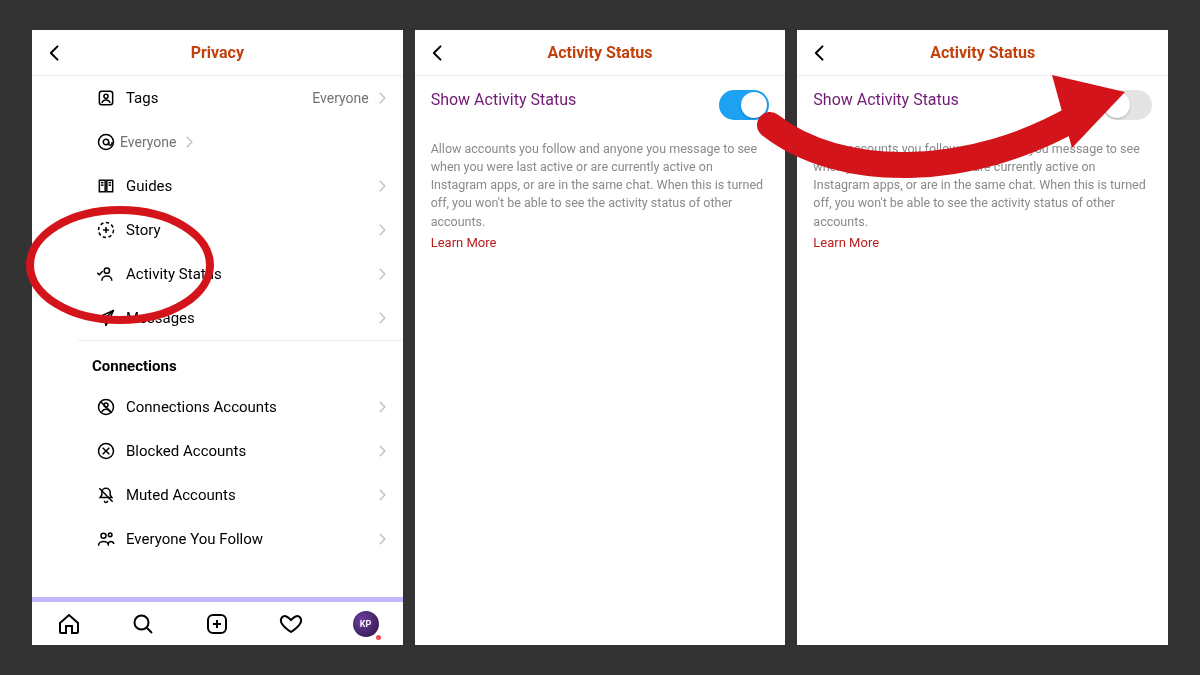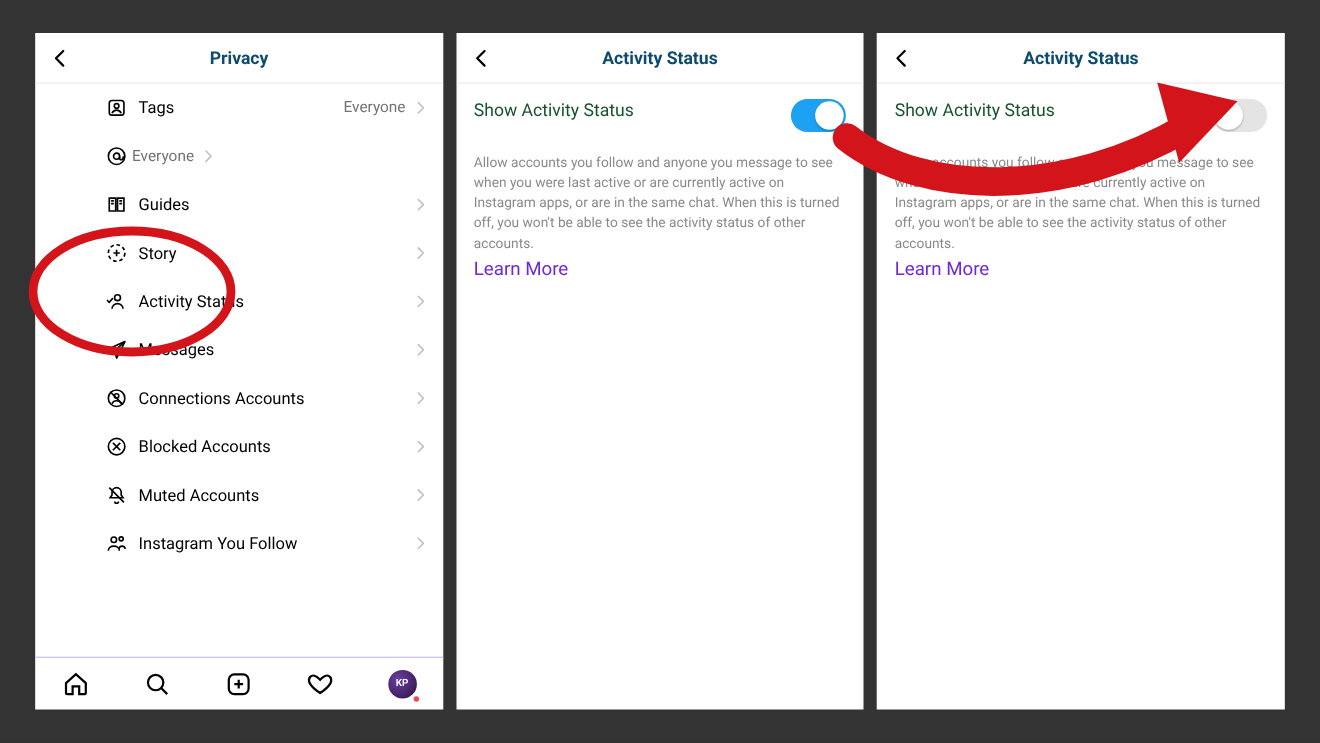--- a/index.html
+++ b/index.html
@@ -27,21 +27,21 @@
     height: 46px;
     display: flex;
     align-items: center;
     border-bottom: 1px solid #ececec;
     position: relative;
     padding: 0 8px;
   }
   .back { width: 30px; display:flex; align-items:center; justify-content:center; cursor:pointer; }
   .header-title {
     position:absolute; left:0; right:0; text-align:center;
-    font-weight: 700; font-size: 16px; color:#0c4a6e;
+    font-weight: 700; font-size: 16px; color:#c2410c;
     pointer-events:none;
   }
   
   .list { flex:1 1 auto; overflow:hidden;padding-left:46px; }
   .row {
     display:flex; align-items:center;
     padding: 12px 14px;
     font-size: 15px;
     color:#000;
     cursor:pointer;
@@ -52,39 +52,39 @@
   .row .value { color:#737373; font-size:14px; padding-right:6px; }
   .row .chev  { color:#bfbfbf; }
   .section-title {
     font-weight:700; font-size:15px; color:#000;
     padding: 16px 14px 10px 14px;
     border-top: 1px solid #ececec;
   }
   
   .tabbar {
     height: 48px;
-    border-top: 1px solid #c4b5fd;
+    border-top: 5px solid #c4b5fd;
     display:flex; justify-content:space-around; align-items:center;
   }
   .tabbtn { cursor:pointer; display:flex; align-items:center; justify-content:center; width:40px; height:40px; position:relative; }
   .avatar-dot { position:absolute; bottom:4px; right:5px; width:5px; height:5px; background:#ed4956; border-radius:50%; }
   .avatar {
     width:26px; height:26px; border-radius:50%;
     background: radial-gradient(circle at 35% 35%, #6b3fa0, #2b1140);
     color:#fff; font-size:9px; display:flex; align-items:center; justify-content:center;
     font-weight:600;
   }
   
   .panel { padding: 14px 16px 0 16px; }
   .panel-head { display:flex; align-items:flex-start; }
-  .panel-title { font-size:16px; color:#14532d; flex:1 1 auto; }
+  .panel-title { font-size:16px; color:#701a75; flex:1 1 auto; }
   .panel-desc {
     font-size: 12.5px; line-height:1.45; color:#8a8a8a; margin-top:20px;
   }
-  .learn { color:#6d28d9; font-size:17px; display:inline-block; margin-top:4px; cursor:pointer; }
+  .learn { color:#b91c1c; font-size:13px; display:inline-block; margin-top:4px; cursor:pointer; }
   
   .toggle { width:50px; height:30px; border-radius:15px; position:relative; cursor:pointer; flex:0 0 auto; margin-left:10px; }
   .toggle.on  { background:#1da1f2; }
   .toggle.off { background:#e4e4e4; }
   .knob {
     position:absolute; top:2px; width:26px; height:26px; border-radius:50%;
     background:#fff; box-shadow:0 1px 2px rgba(0,0,0,.25);
     transition:none;
   }
   .toggle.on  .knob { right:2px; }
@@ -200,20 +200,21 @@
           </svg>
       </span>
       <span class="label">Messages</span>
       <span class="chev">
         <svg class="inline" width="14" height="14" viewBox="0 0 24 24" fill="none" stroke="#bfbfbf" stroke-width="2.4" stroke-linecap="round" stroke-linejoin="round">
             <polyline points="9 4 17 12 9 20"></polyline>
           </svg>
       </span>
     </div>
 
+    <div class="section-title">Connections</div>
 
     <div class="row">
       <span class="icon">
         <svg class="inline" width="20" height="20" viewBox="0 0 24 24" fill="none" stroke="#000" stroke-width="1.8">
             <circle cx="12" cy="12" r="9"></circle>
             <circle cx="12" cy="9.5" r="2.4"></circle>
             <path d="M7 18c1-2.3 3-3.2 5-3.2s4 .9 5 3.2"></path>
             <line x1="5" y1="5" x2="19" y2="19"></line>
           </svg>
       </span>
@@ -259,21 +260,21 @@
 
     <div class="row">
       <span class="icon">
         <svg class="inline" width="20" height="20" viewBox="0 0 24 24" fill="none" stroke="#000" stroke-width="1.8">
             <circle cx="9" cy="8" r="3"></circle>
             <path d="M3 20c0-3 2.7-5 6-5s6 2 6 5"></path>
             <circle cx="17" cy="7" r="2.2"></circle>
             <path d="M14.5 18c.5-2 2-3 3.5-3s3 1 3.5 3"></path>
           </svg>
       </span>
-      <span class="label">Instagram You Follow</span>
+      <span class="label">Everyone You Follow</span>
       <span class="chev">
         <svg class="inline" width="14" height="14" viewBox="0 0 24 24" fill="none" stroke="#bfbfbf" stroke-width="2.4" stroke-linecap="round" stroke-linejoin="round">
             <polyline points="9 4 17 12 9 20"></polyline>
           </svg>
       </span>
     </div>
   </div>
 
   <div class="tabbar">
     <div class="tabbtn">

